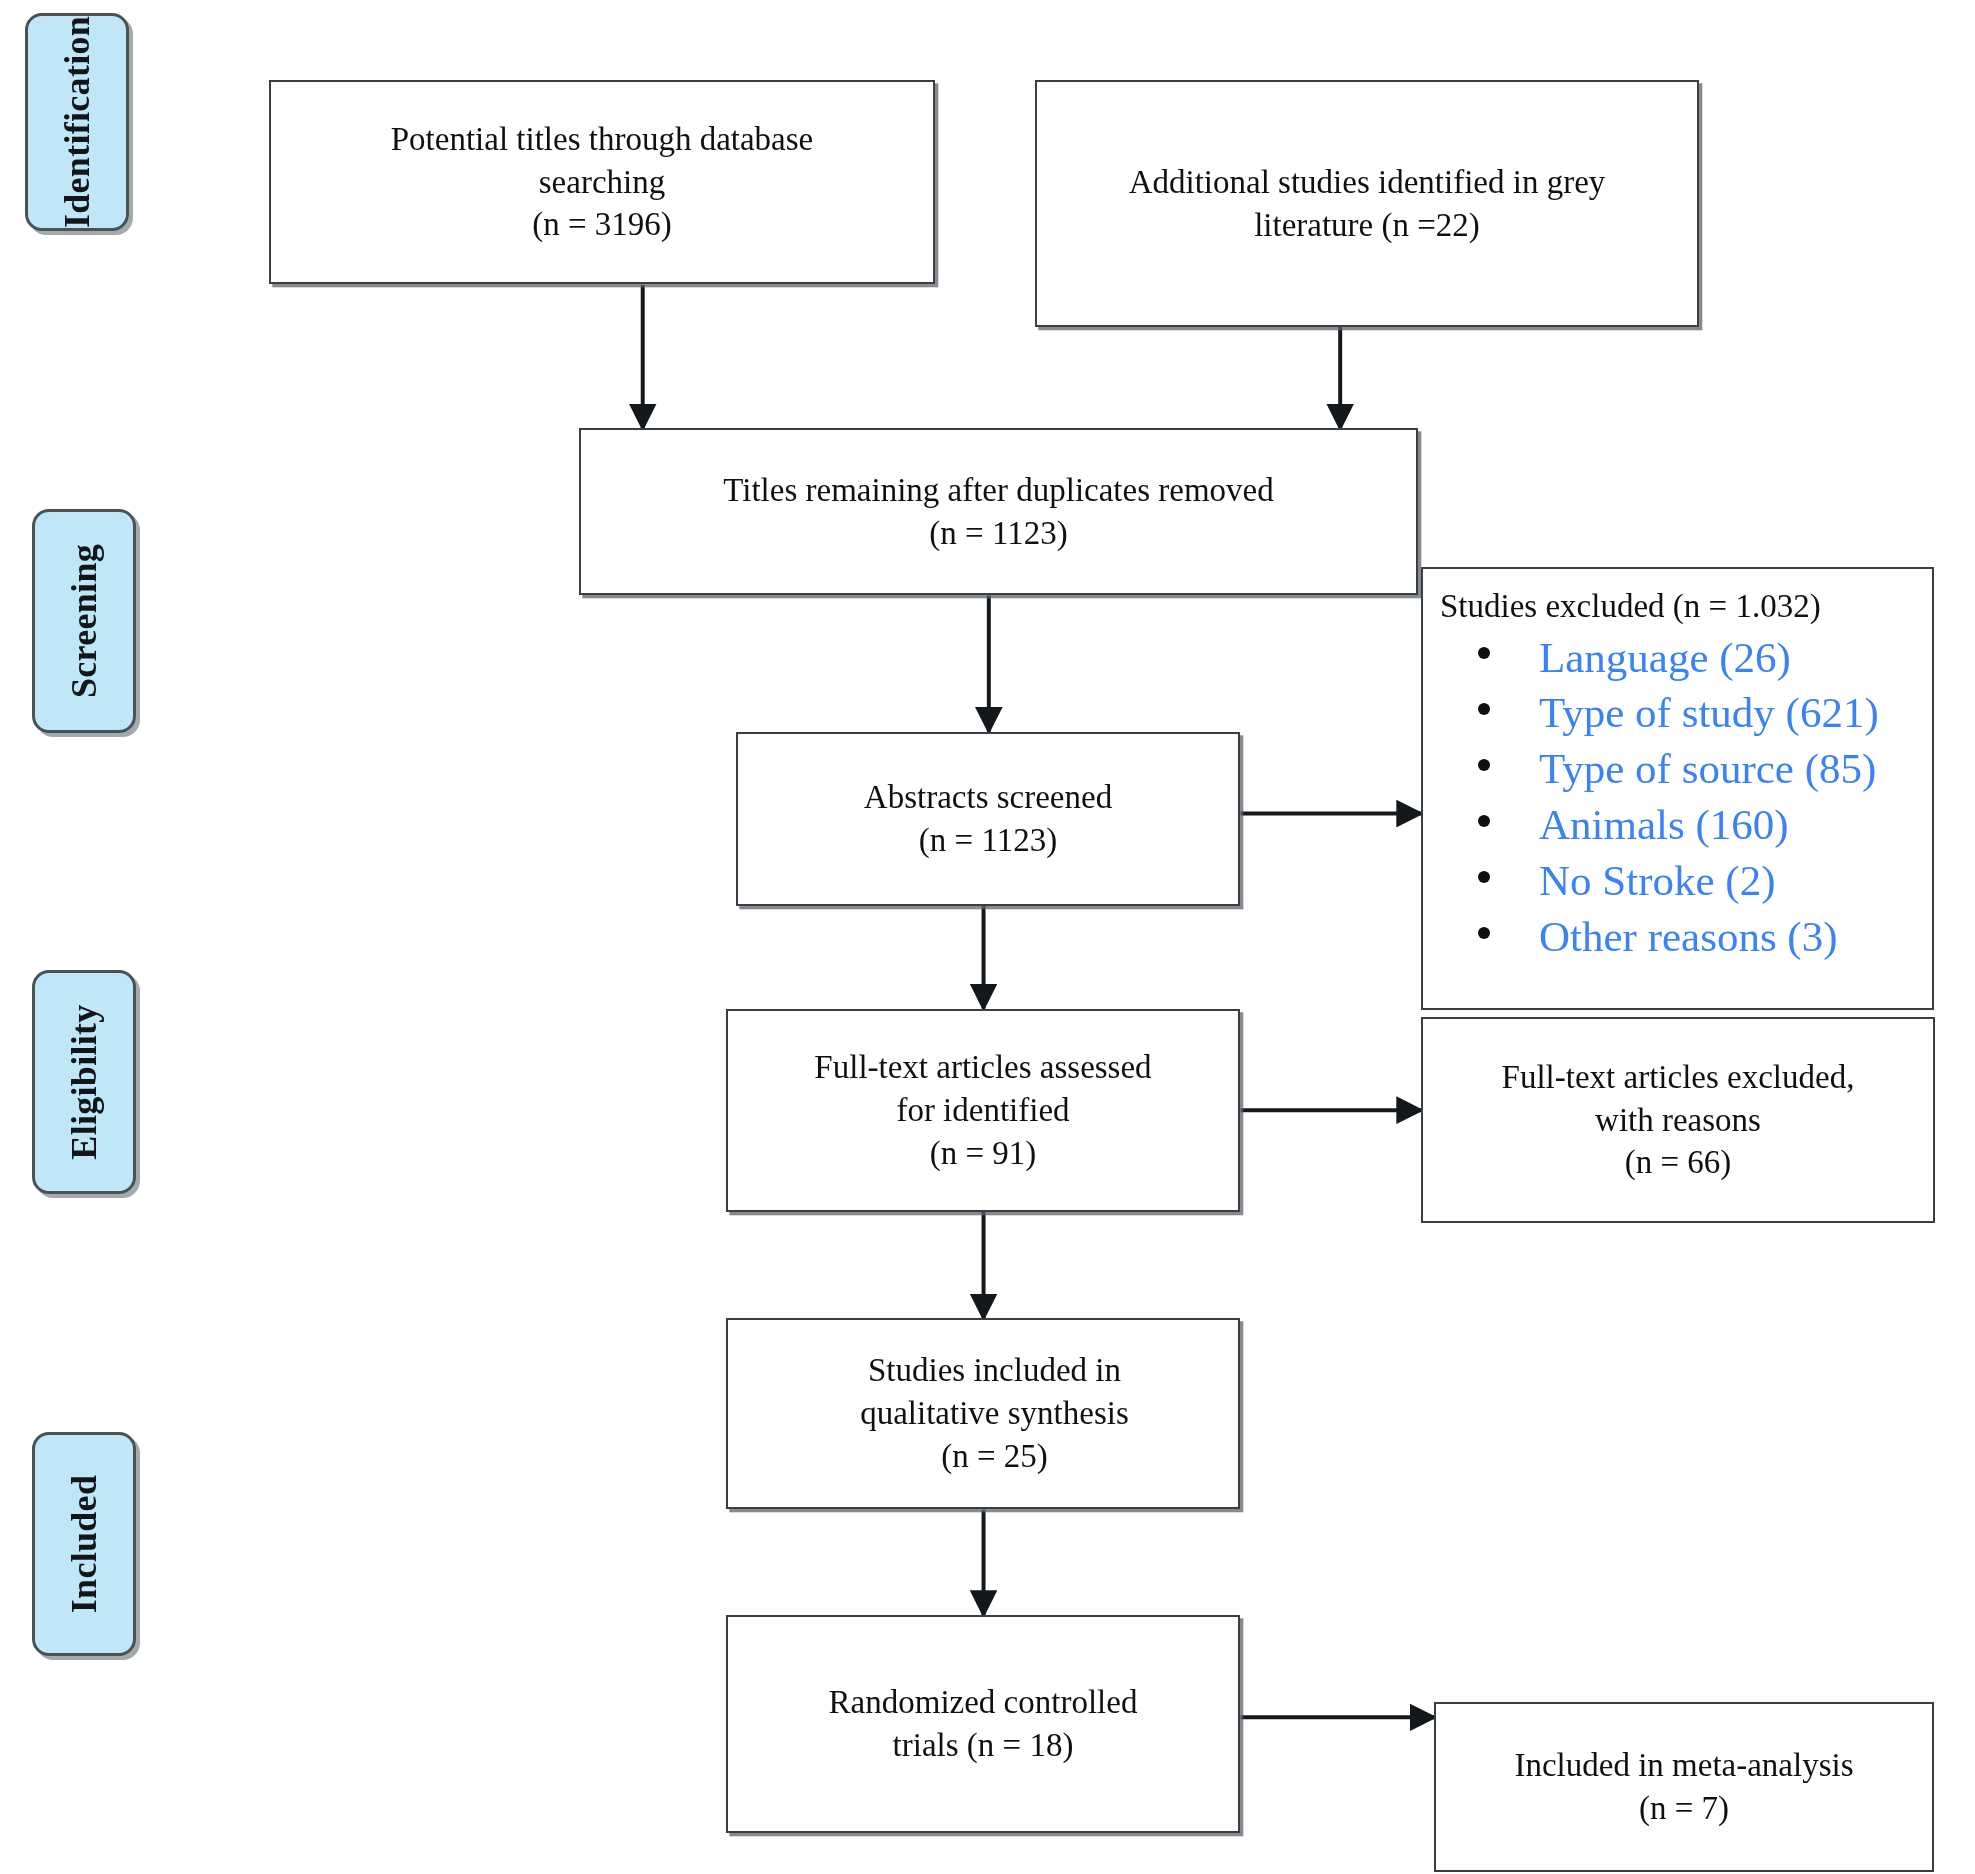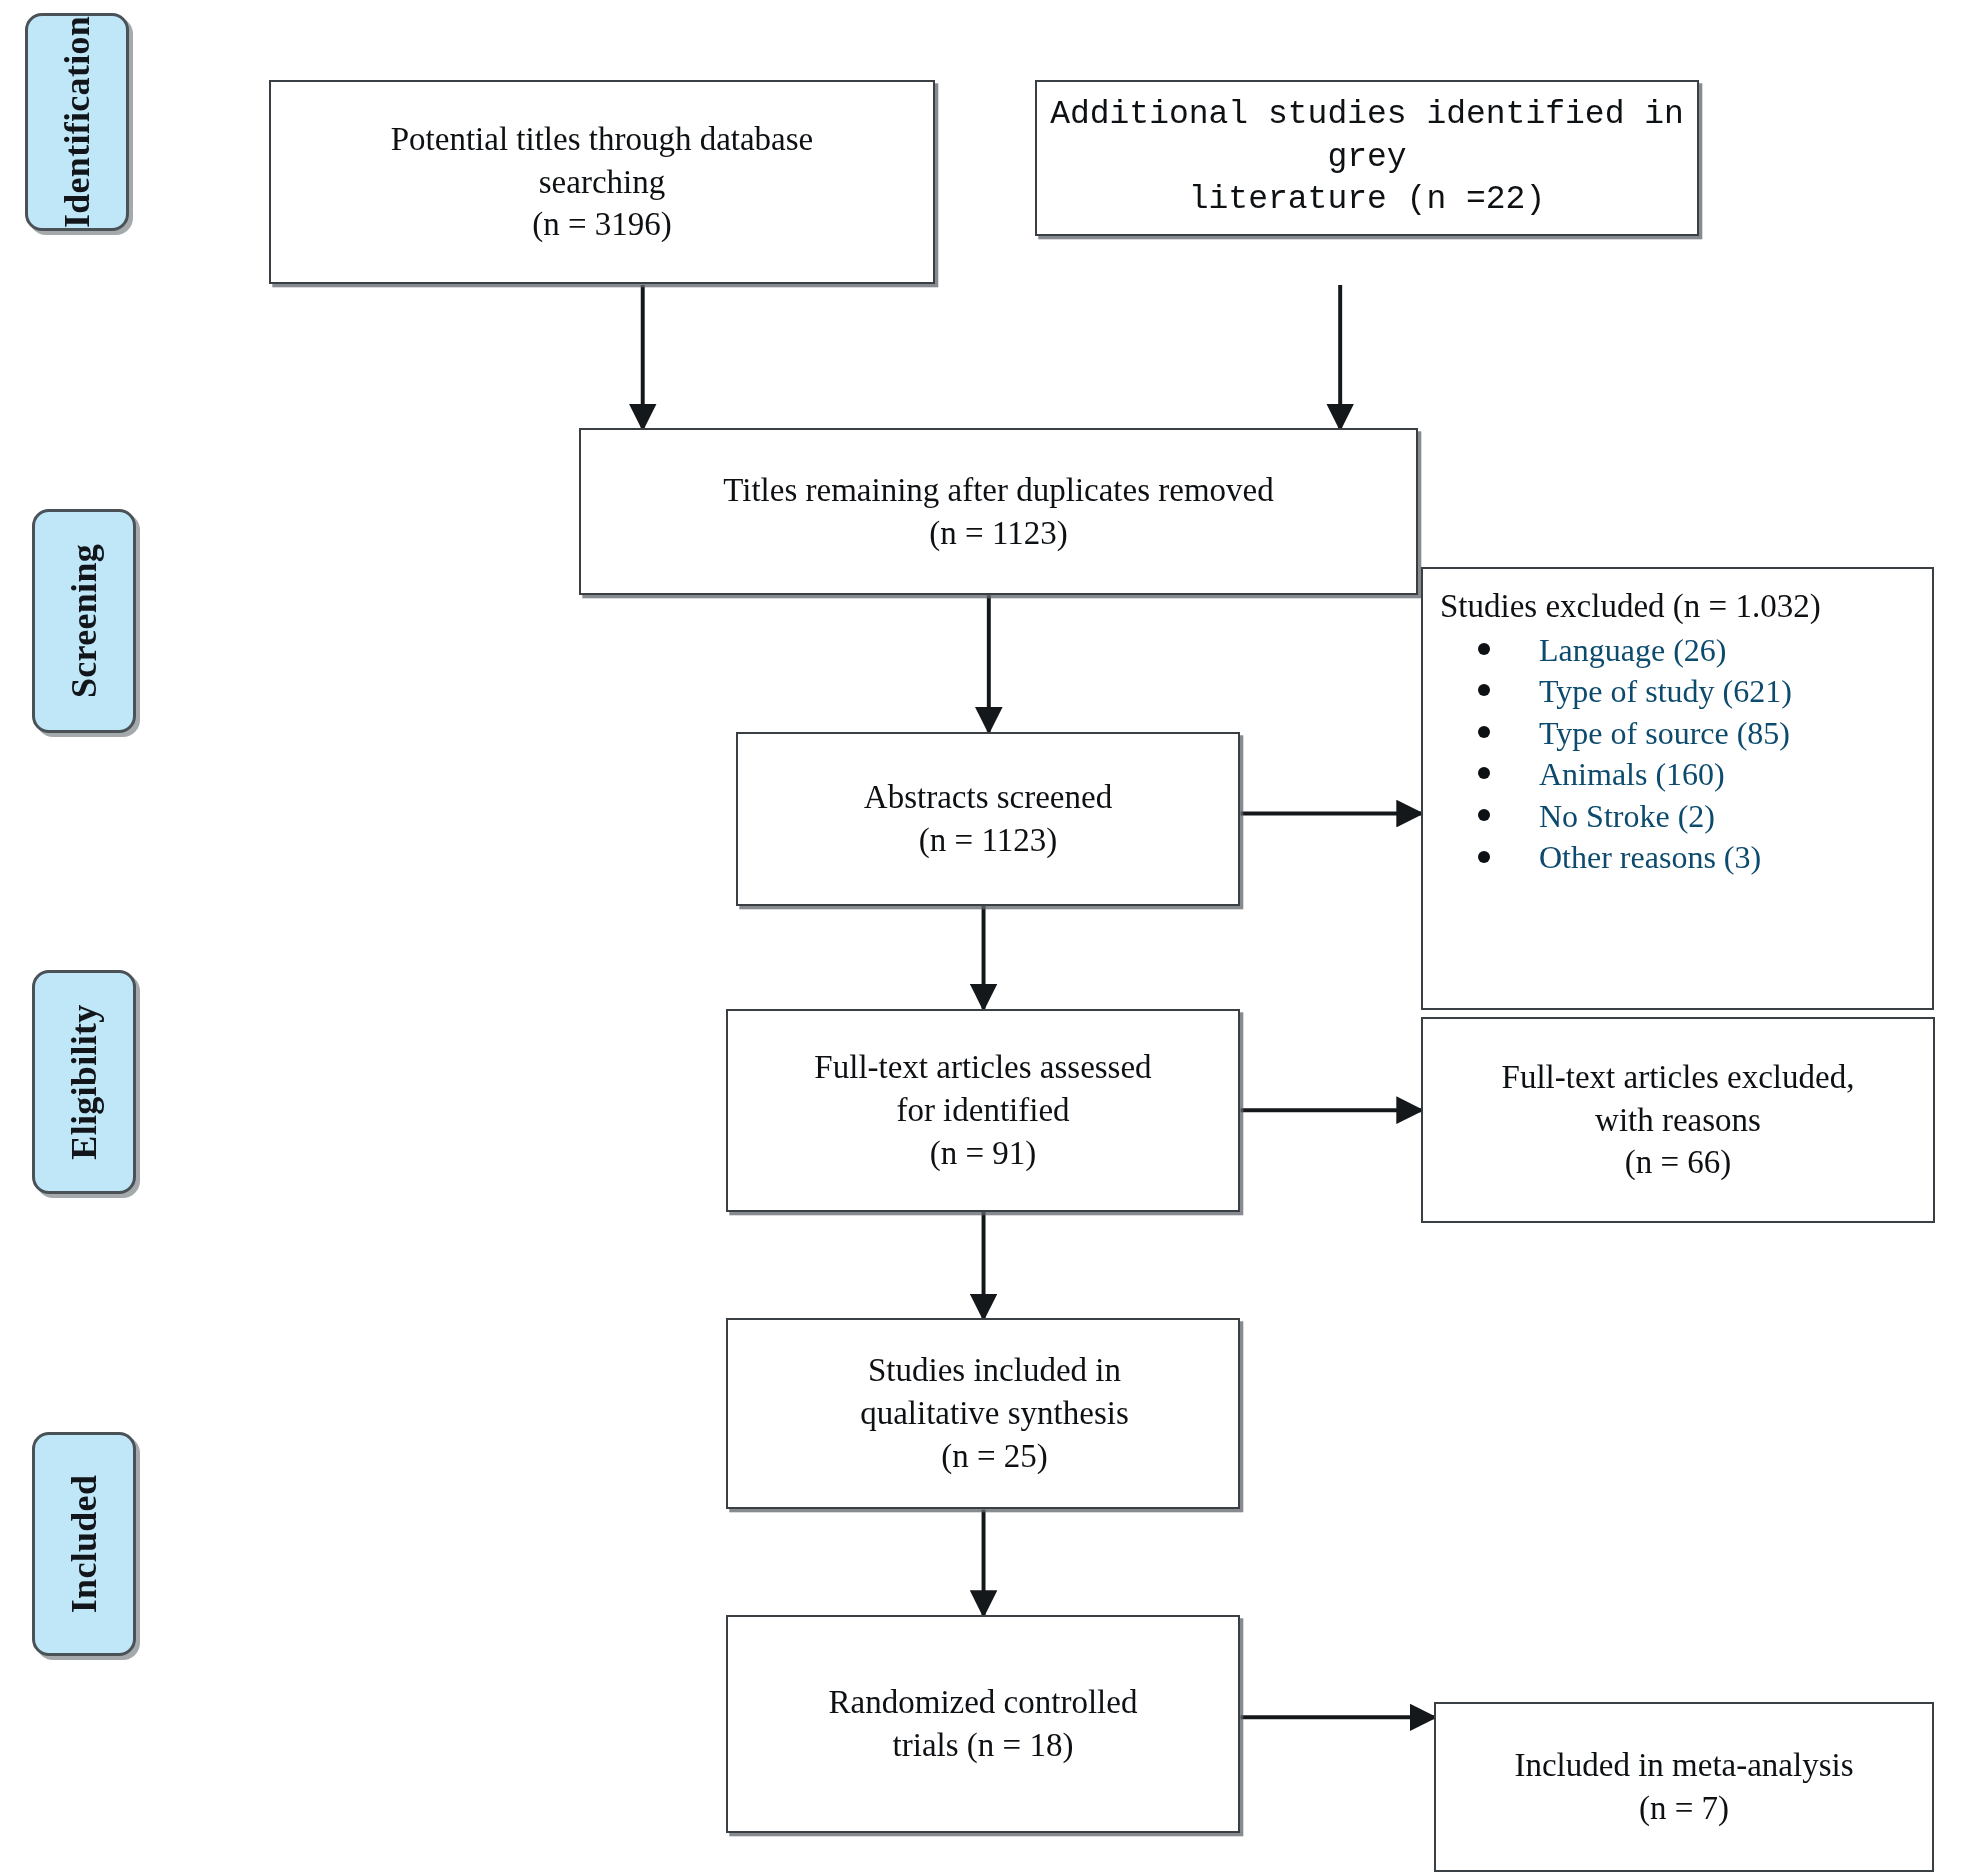--- a/index.html
+++ b/index.html
@@ -79,23 +79,23 @@
     text-align: left;
     white-space: nowrap;
   }
   .excluded-list {
     margin: 2.6px 0 0 0;
     padding: 0;
     list-style: none;
   }
   .excluded-list li {
     position: relative;
-    font-size: 32px;
+    font-size: 43px;
     line-height: 1.30;
-    color: #0c4a6e;
+    color: #3b82f6;
     padding-left: 99px;
     white-space: nowrap;
   }
   .excluded-list li .bullet {
     position: absolute;
     left: 38px;
     top: 0.41em;
     width: 12px;
     height: 12px;
     background: #0e1114;
@@ -160,21 +160,21 @@
   </div>
 
   <div class="flow-box" style="left:269px; top:80px; width:666px; height:204px;">
     <div class="box-text">
       <span class="ln">Potential titles through database</span>
       <span class="ln">searching</span>
       <span class="ln">(n = 3196)</span>
     </div>
   </div>
 
-  <div class="flow-box" style="left:1035px; top:80px; width:664px; height:156px;font-family:Liberation Mono, monospace;">
+  <div class="flow-box" style="left:1035px; top:80px; width:664px; height:247px;">
     <div class="box-text">
       <span class="ln">Additional studies identified in grey</span>
       <span class="ln">literature (n =22)</span>
     </div>
   </div>
 
   <div class="flow-box" style="left:579px; top:428px; width:839px; height:167px;">
     <div class="box-text">
       <span class="ln">Titles remaining after duplicates removed</span>
       <span class="ln">(n = 1123)</span>

